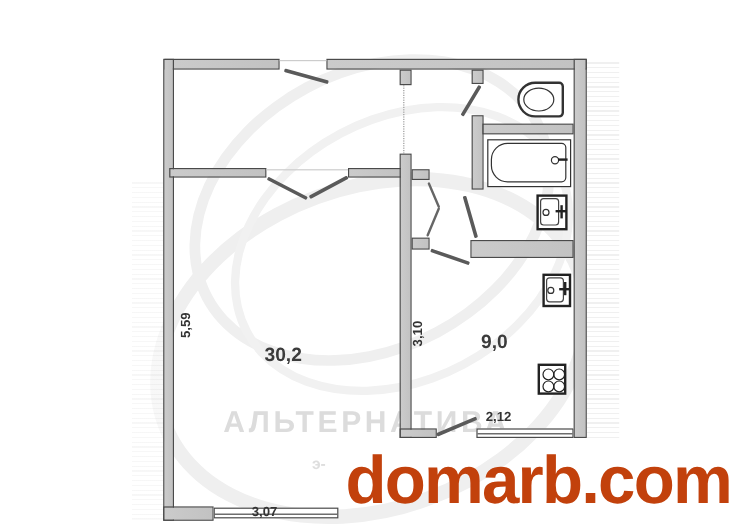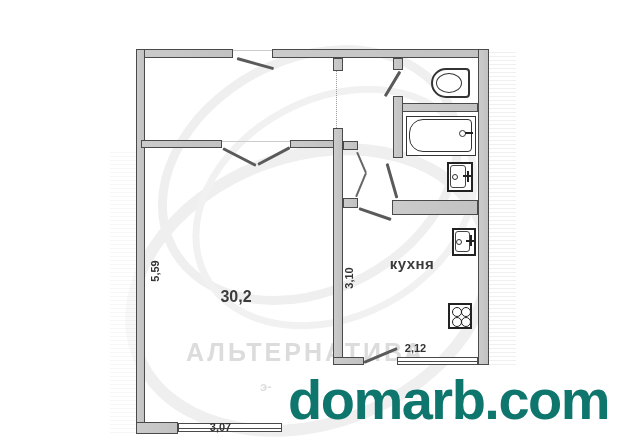--- a/index.html
+++ b/index.html
@@ -18,21 +18,21 @@
   .leaf{position:absolute;height:3px;background:#5a5a5a;transform-origin:0 50%;border-radius:1px;z-index:3;}
   .leaf.thin{height:2px;background:#666;}
   .gapline{background:#cccccc;z-index:2;}
   .dash{border-left:1px dotted #9a9a9a;z-index:2;}
   .fix{z-index:4;background:#fff;}
   .lbl{z-index:5;color:#3b3b3b;font-weight:bold;text-align:center;white-space:nowrap;}
   .room-name{font-size:15px;letter-spacing:0.5px;}
   .room-area{font-size:16px;}
   .dim{font-size:11px;color:#333;}
   .rot{transform:rotate(-90deg);}
-  #site{z-index:10;font-weight:bold;font-size:56px;line-height:1;letter-spacing:-1.5px;color:#0f766e;white-space:nowrap;}
+  #site{z-index:10;font-weight:bold;font-size:56px;line-height:1;letter-spacing:-1.5px;color:#c2410c;white-space:nowrap;}
   .toilet-outer{position:absolute;left:0;top:0;right:0;bottom:0;border:2px solid #333;border-radius:15px 4px 4px 15px;background:#fff;}
   .toilet-bowl{position:absolute;left:5px;top:5px;width:24px;height:18px;border:1px solid #333;border-radius:50%;}
   .tub-outer{position:absolute;left:0;top:0;right:0;bottom:0;border:1px solid #333;background:#fff;}
   .tub-inner{position:absolute;left:3px;top:3px;width:61px;height:31px;border:1px solid #333;border-radius:14px 4px 4px 14px;}
   .sink-outer{position:absolute;left:0;top:0;right:0;bottom:0;border:2px solid #222;background:#fff;}
   .sink-inner{position:absolute;border:1px solid #444;border-radius:3px;}
   .dot{position:absolute;border:1px solid #333;border-radius:50%;}
   .bar{position:absolute;background:#222;}
   .burner{position:absolute;width:8px;height:8px;border:1px solid #222;border-radius:50%;}
 </style>
@@ -117,21 +117,21 @@
   </div>
 
   <div class="abs fix" style="left:448px;top:303px;width:24px;height:26px;border:2px solid #222;">
     <div class="burner" style="left:1.5px;top:1.5px;"></div>
     <div class="burner" style="left:11px;top:1.5px;"></div>
     <div class="burner" style="left:1.5px;top:12px;"></div>
     <div class="burner" style="left:11px;top:12px;"></div>
   </div>
 
   <div class="abs lbl room-area" style="left:186px;top:288px;width:100px;">30,2</div>
-  <div class="abs lbl room-name" style="left:362px;top:255px;width:100px;">кухня</div>
+  <div class="abs lbl room-area" style="left:362px;top:277px;width:100px;">9,0</div>
 
   <div class="abs lbl dim rot" style="left:133px;top:265px;width:44px;">5,59</div>
   <div class="abs lbl dim rot" style="left:327px;top:272px;width:44px;">3,10</div>
   <div class="abs lbl dim" style="left:193px;top:421px;width:55px;">3,07</div>
   <div class="abs lbl dim" style="left:388px;top:342px;width:55px;">2,12</div>
 
   <div id="site" class="abs" style="left:288px;top:372px;">domarb.com</div>
 
 </div>
 

